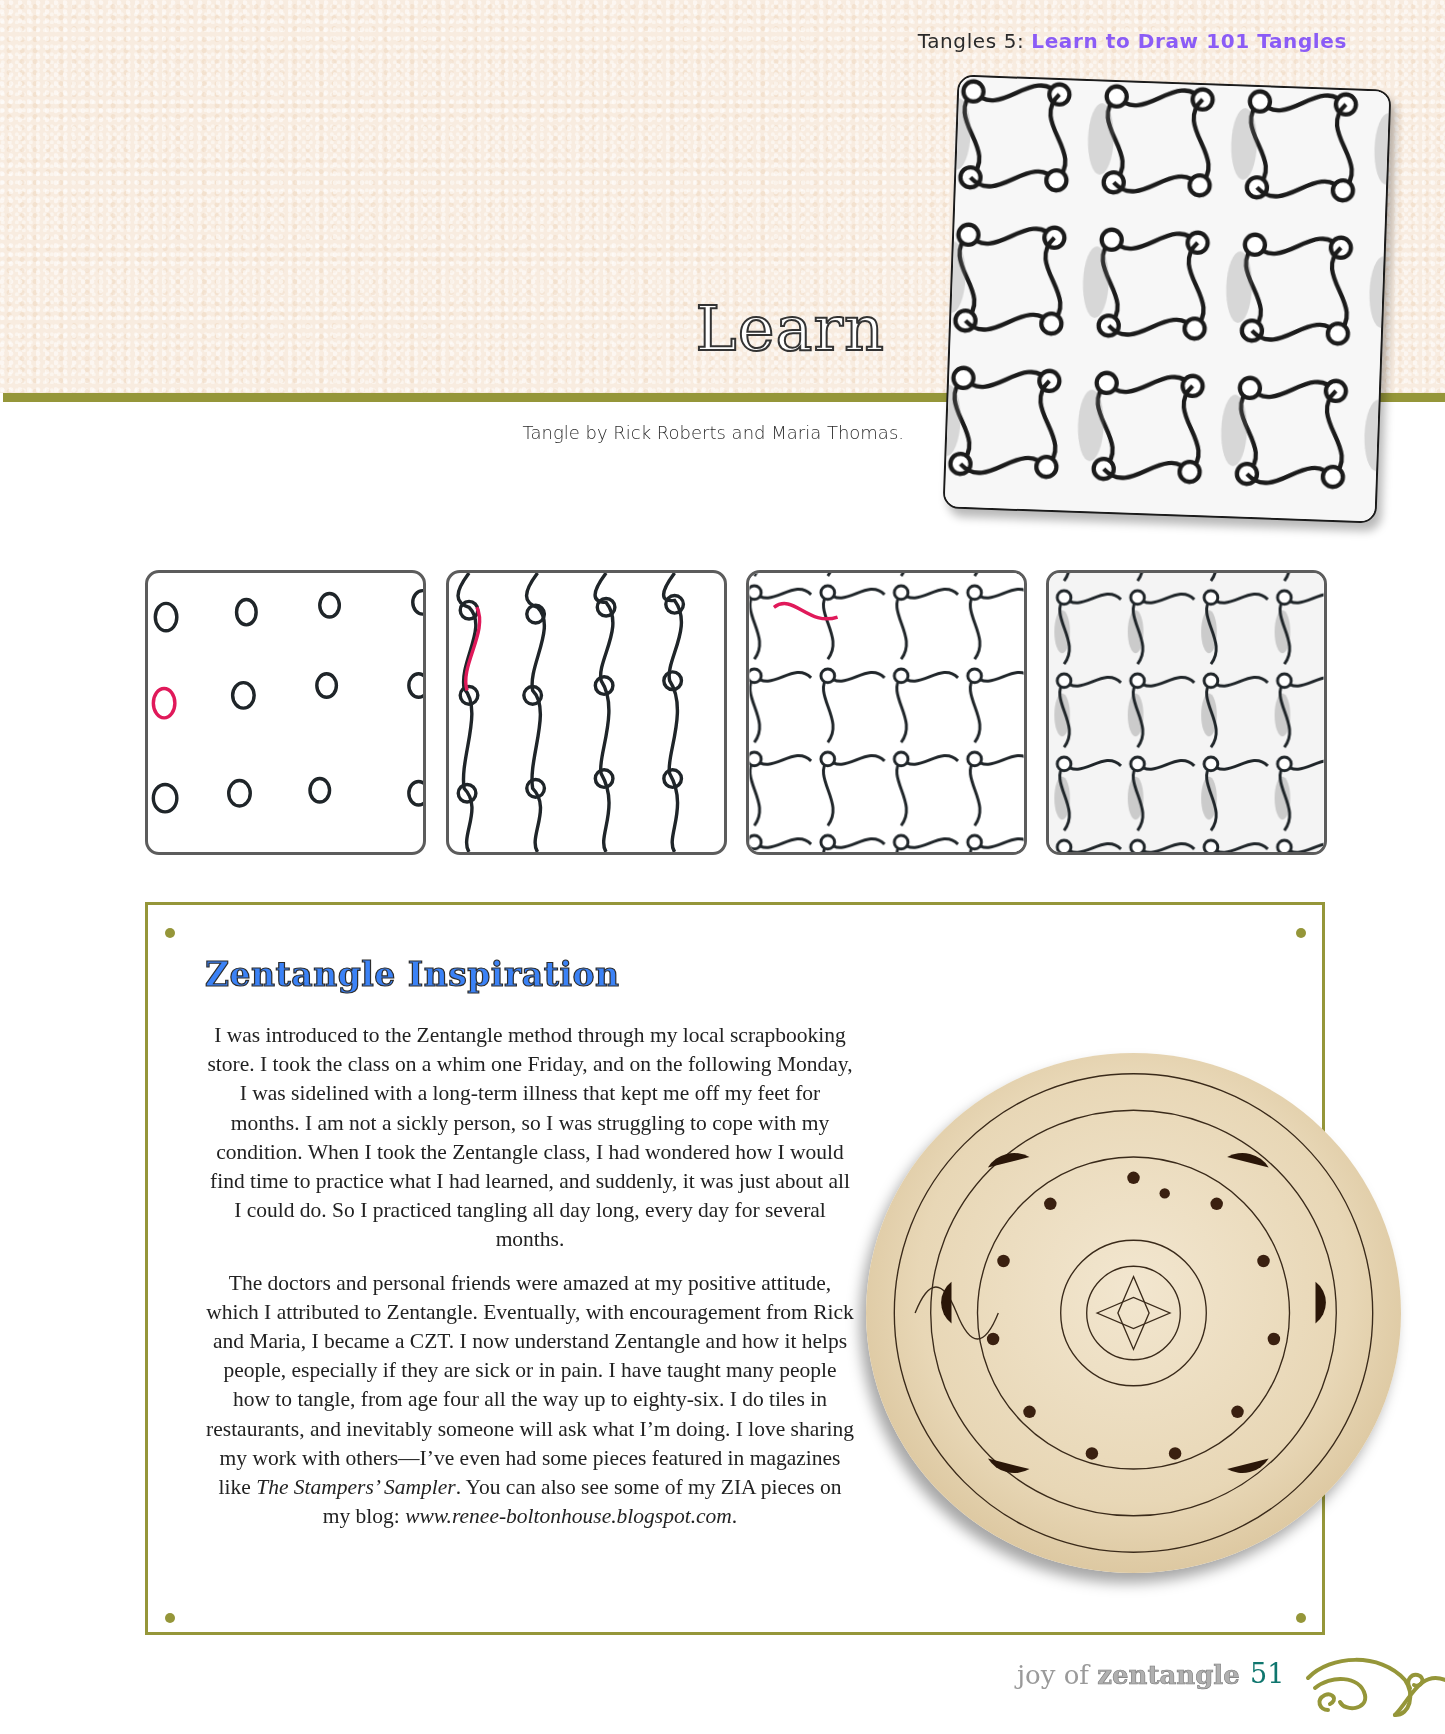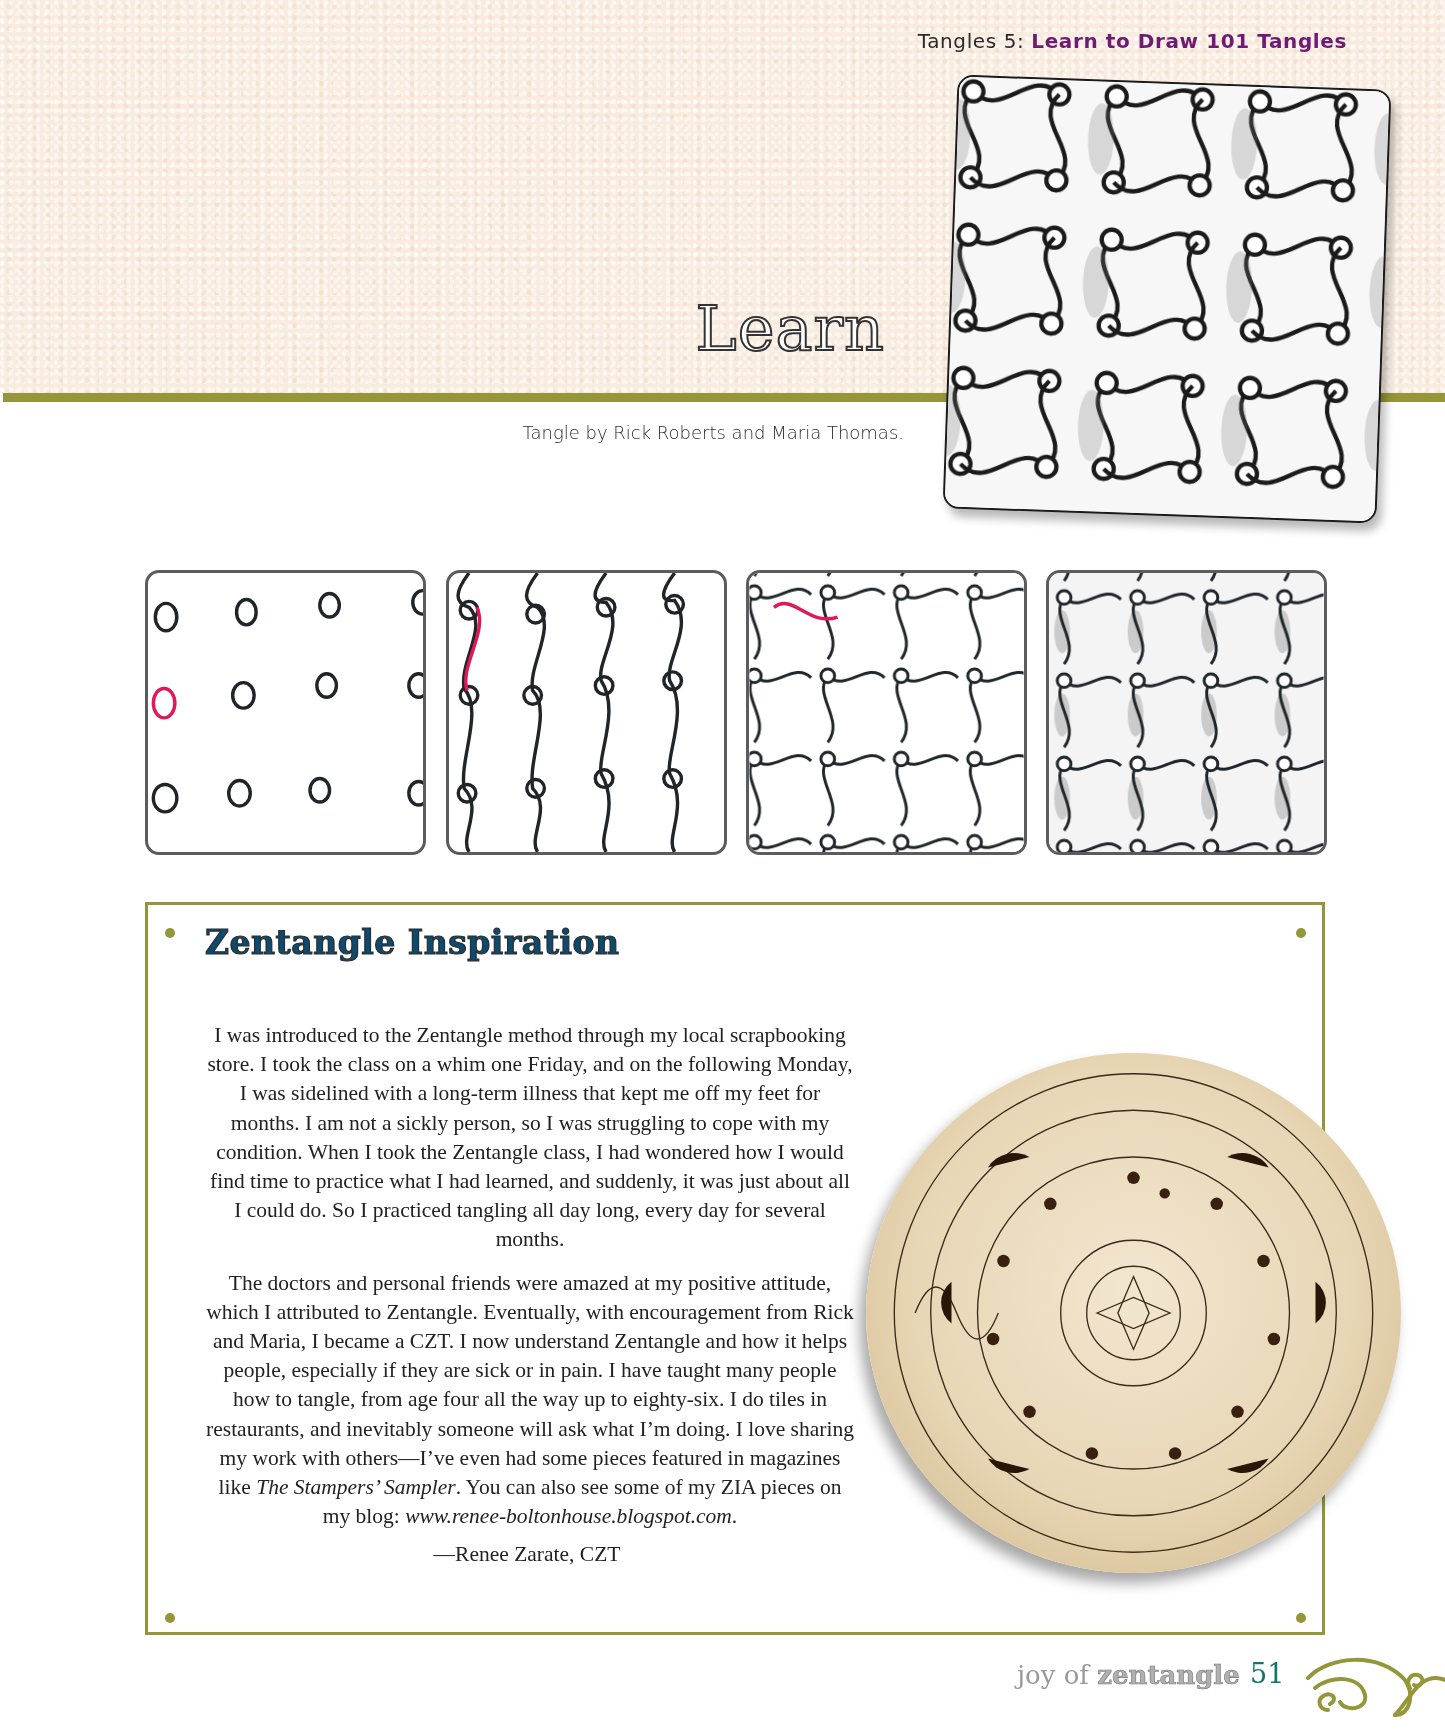--- a/index.html
+++ b/index.html
@@ -20,21 +20,21 @@
   }
   .olive-bar {
     position: absolute; left: 3px; top: 393px; width: 1442px; height: 9px;
     background: #959639;
   }
   .chapter-header {
     position: absolute; right: 98px; top: 29px;
     font-family: "DejaVu Sans", sans-serif; font-size: 20px; letter-spacing: 0.6px;
     color: #2a2a2a;
   }
-  .chapter-header .chap-bold { font-weight: bold; color: #701a75; }
+  .chapter-header .chap-bold { font-weight: bold; color: #8b5cf6; }
   .tangle-title {
     position: absolute; left: 640px; top: 292px; width: 245px; text-align: right;
     font-family: "DejaVu Serif", serif; font-size: 62px; color: #fff;
     -webkit-text-stroke: 2px #333;
     letter-spacing: 1px;
   }
   .caption {
     position: absolute; right: 541px; top: 422px;
     font-family: "DejaVu Sans", sans-serif; font-size: 18px; color: #2b2b2b;
     font-weight: 300;
@@ -51,23 +51,23 @@
     border: 3px solid #5c5c5c; border-radius: 14px; background: #fff; overflow: hidden;
     box-sizing: border-box;
   }
   .step-tile svg, .hero-tile svg { width: 100%; height: 100%; display: block; }
   .inspo-box {
     position: absolute; left: 145px; top: 902px; width: 1180px; height: 733px;
     border: 3px solid #959639; box-sizing: border-box;
   }
   .dot { position: absolute; width: 10px; height: 10px; border-radius: 50%; background: #959639; }
   .inspo-heading {
-    position: absolute; left: 205px; top: 923px;
+    position: absolute; left: 205px; top: 955px;
     font-family: "DejaVu Serif", serif; font-weight: bold; font-size: 33px;
-    color: #0c4a6e; -webkit-text-stroke: 1.2px #2d2d2d; letter-spacing: 0.5px;
+    color: #3b82f6; -webkit-text-stroke: 1.2px #2d2d2d; letter-spacing: 0.5px;
   }
   .inspo-body {
     position: absolute; left: 205px; top: 1007px; width: 650px;
     font-family: "Liberation Serif", serif; font-size: 21.5px; line-height: 29.2px; color: #222;
   }
   .inspo-body p { margin: 14px 0 9px 0; text-align: center; }
   .inspo-body .sig { margin-left: -6px; margin-top: 4px; }
   .inspo-body em { font-style: italic; }
   .plate {
     position: absolute; left: 866px; top: 1053px; width: 535px; height: 520px;
@@ -196,21 +196,20 @@
 <div class="dot" style="left:165px; top:928px;"></div>
 <div class="dot" style="left:1296px; top:928px;"></div>
 <div class="dot" style="left:165px; top:1613px;"></div>
 <div class="dot" style="left:1296px; top:1613px;"></div>
 
 <div class="inspo-heading">Zentangle Inspiration</div>
 
 <div class="inspo-body">
   <p>I was introduced to the Zentangle method through my local scrapbooking store. I took the class on a whim one Friday, and on the following Monday, I was sidelined with a long-term illness that kept me off my feet for months. I am not a sickly person, so I was struggling to cope with my condition. When I took the Zentangle class, I had wondered how I would find time to practice what I had learned, and suddenly, it was just about all I could do. So I practiced tangling all day long, every day for several months.</p>
   <p><span>The doctors and personal friends were amazed at my positive attitude, which I attributed to Zentangle. Eventually, with encouragement from Rick and Maria, I became a CZT. I now understand Zentangle and how it helps people, especially if they are sick or in pain. I have taught many people how to tangle, from age four all the way up to eighty-six. I do tiles in restaurants, and inevitably someone will ask what I’m doing. I love sharing my work with others—I’ve even had some pieces featured in magazines like </span><em>The Stampers’ Sampler</em><span>. You can also see some of my ZIA pieces on my blog: </span><em>www.renee-boltonhouse.blogspot.com</em><span>.</span></p>
-  <p class="sig">—Renee Zarate, CZT</p>
 </div>
 
 <div class="plate">
   <svg viewBox="0 0 500 500">
     <g fill="none" stroke="#3a2a1a" stroke-width="1.3">
       <circle cx="250" cy="250" r="230"></circle>
       <circle cx="250" cy="250" r="195"></circle>
       <path d="M40 250 Q60 200 80 250 T120 250"></path>
       <circle cx="250" cy="250" r="150"></circle>
       <circle cx="250" cy="250" r="70"></circle>

